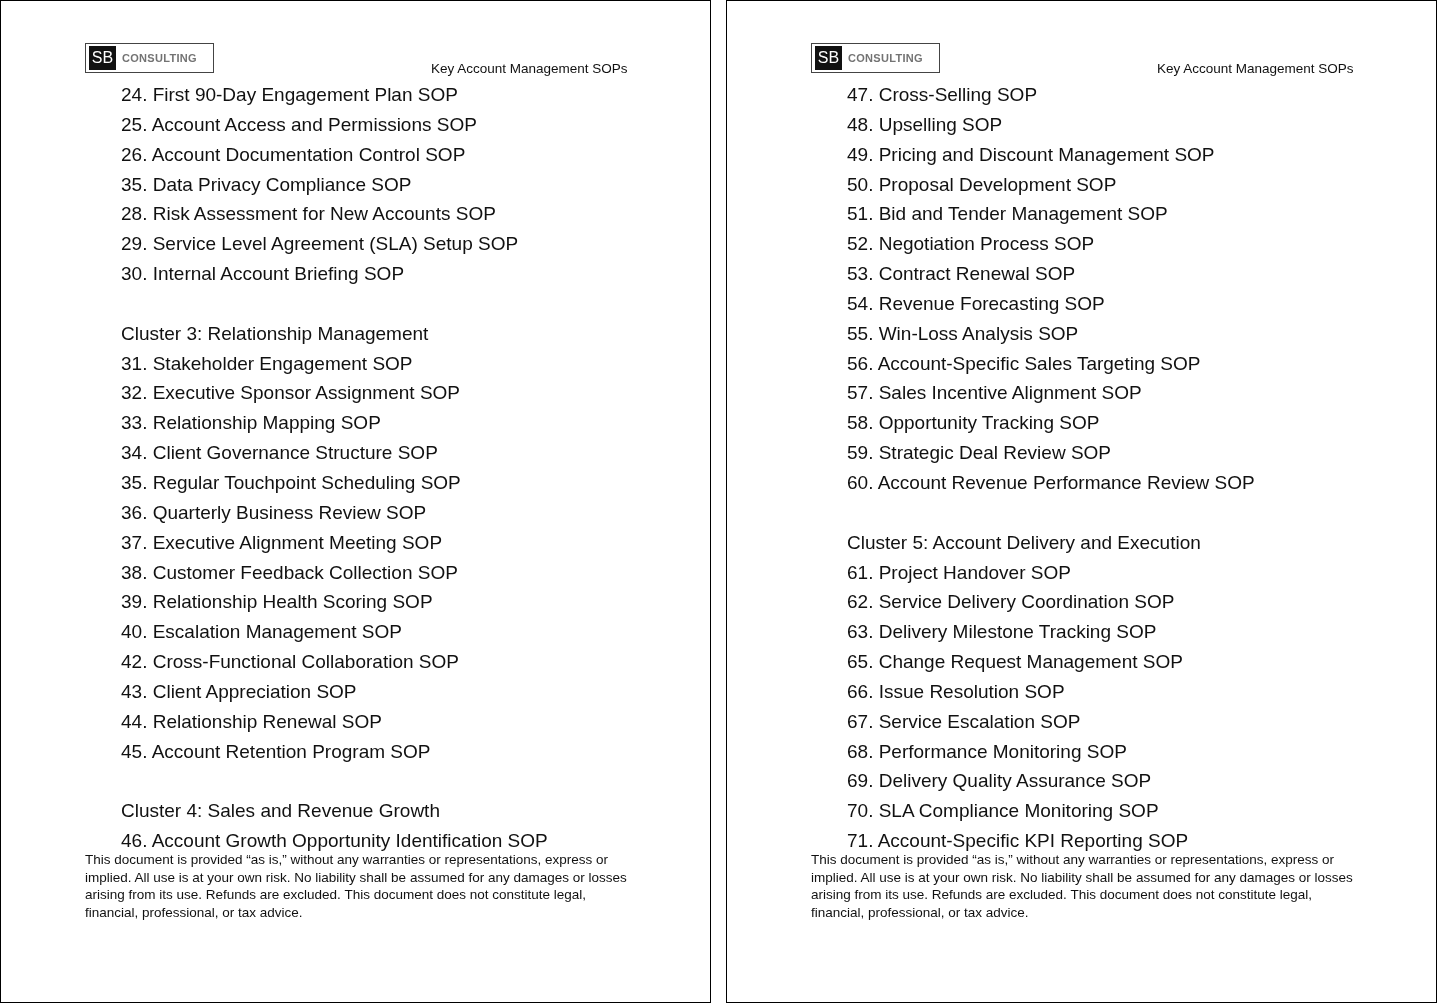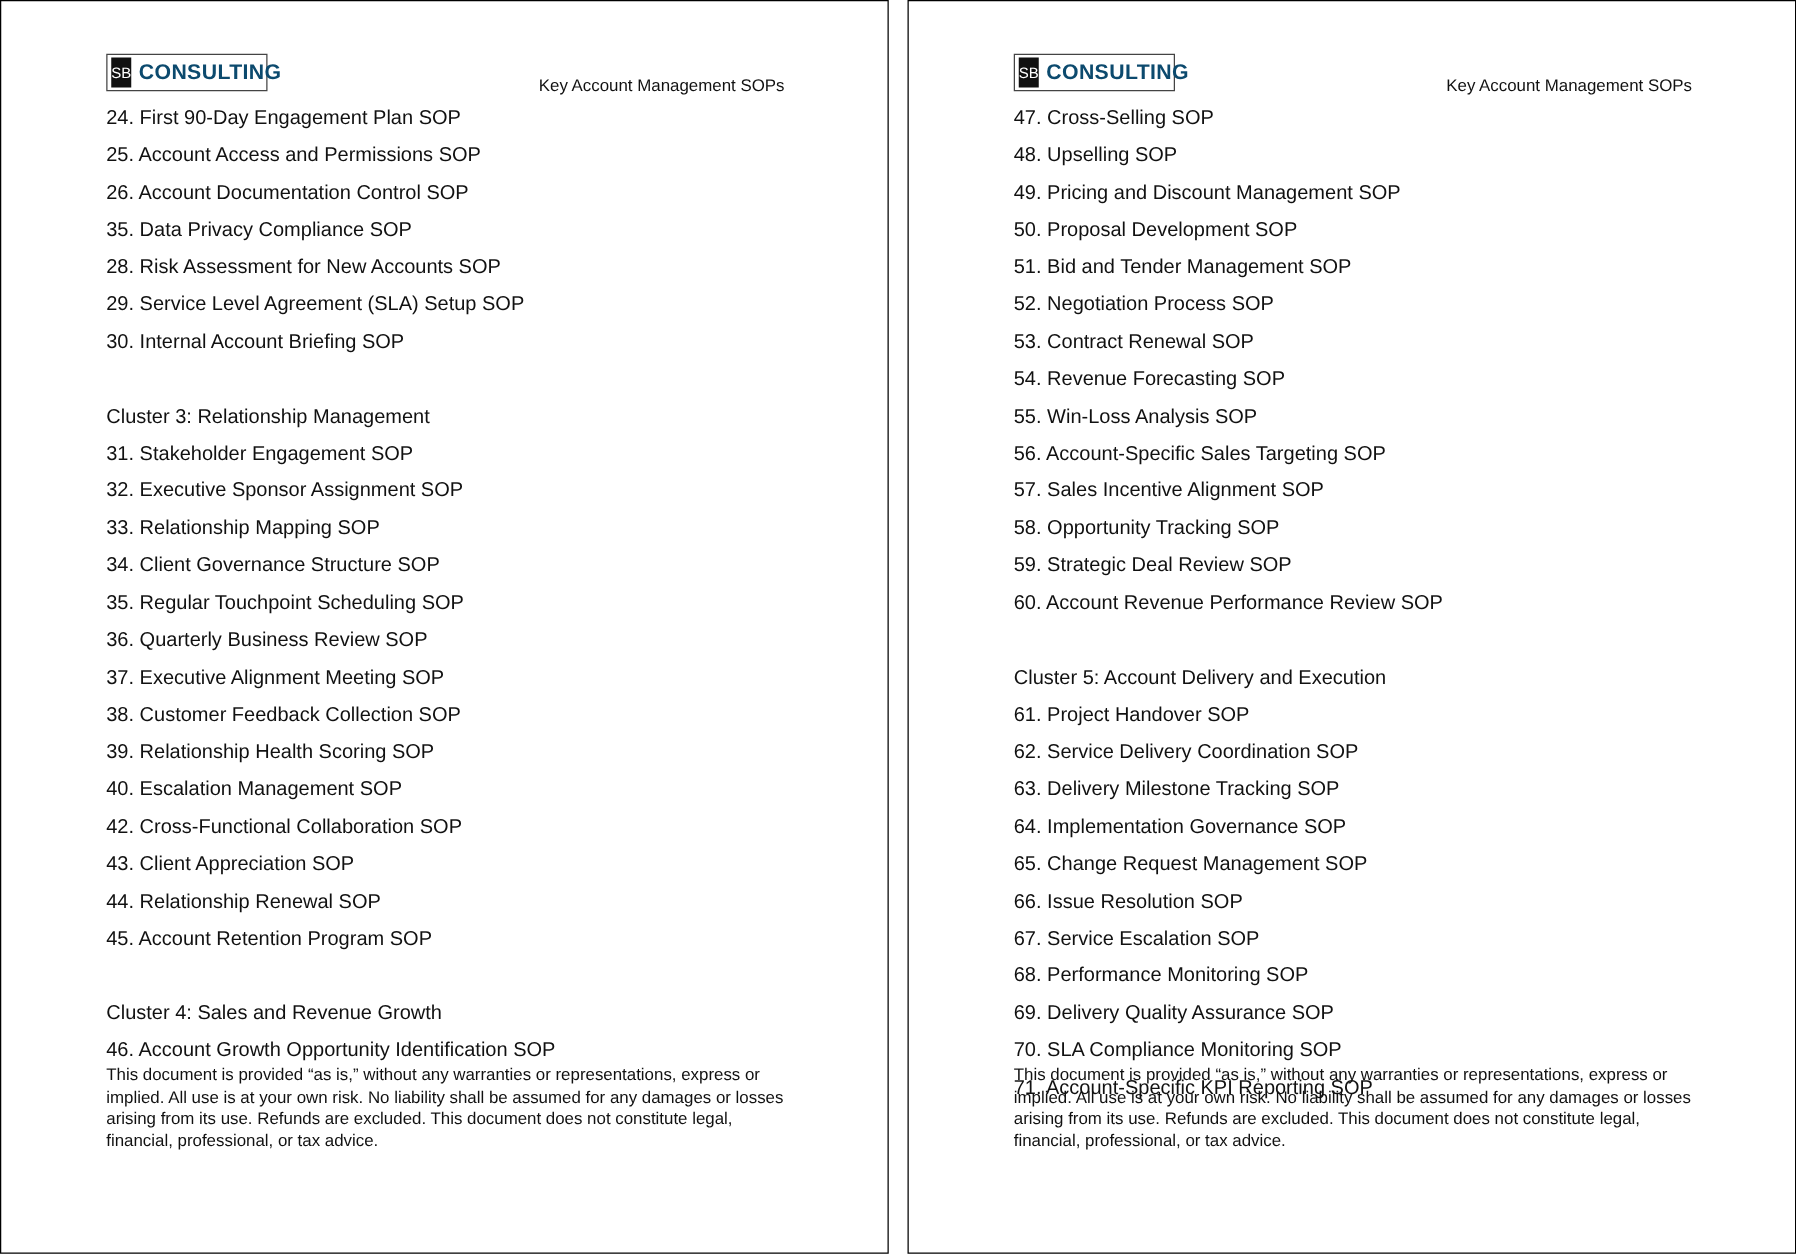--- a/index.html
+++ b/index.html
@@ -1,25 +1,25 @@
 <!DOCTYPE html>
 <html><head>
 <meta charset="utf-8">
 <style>
   html, body { margin:0; padding:0; background:#ffffff; }
   body { width:1437px; height:1005px; position:relative; overflow:hidden; font-family:"Liberation Sans", sans-serif; color:#111; }
   .page { position:absolute; top:0; height:1003px; border:1px solid #000; box-sizing:border-box; background:#fff; }
   #page-left { left:0; width:711px; }
   #page-right { left:726px; width:711px; }
   .logo { position:absolute; left:84px; top:42px; width:129px; height:30px; border:1px solid #444; box-sizing:border-box; display:flex; align-items:center; }
-  .logo-sb { margin-left:3px; width:27px; height:24px; background:#111; color:#fff; font-size:12px; display:flex; align-items:center; justify-content:center; }
-  .logo-text { margin-left:6px; font-weight:bold; font-size:17px; letter-spacing:0.3px; color:#0c4a6e; }
+  .logo-sb { margin-left:3px; width:27px; height:24px; background:#111; color:#fff; font-size:16px; display:flex; align-items:center; justify-content:center; }
+  .logo-text { margin-left:6px; font-weight:bold; font-size:11px; letter-spacing:0.3px; color:#737373; }
   .header-title { position:absolute; left:430px; top:60px; font-size:13.5px; }
   .list { position:absolute; left:84px; top:85px; width:560px; }
-  .item { height:29.85px; line-height:17px; font-size:16px; white-space:nowrap; }
+  .item { height:29.85px; line-height:17px; font-size:19px; white-space:nowrap;margin-left:36px; }
   .spacer { height:29.85px; }
   .disclaimer { position:absolute; left:84px; top:850px; width:545px; font-size:13.5px; line-height:17.5px; }
 </style>
 </head>
 <body>
 
 <div class="page" id="page-left">
   <div class="logo">
     <span class="logo-sb">SB</span>
     <span class="logo-text">CONSULTING</span>
@@ -75,21 +75,20 @@
       <div class="item">56. Account-Specific Sales Targeting SOP</div>
       <div class="item">57. Sales Incentive Alignment SOP</div>
       <div class="item">58. Opportunity Tracking SOP</div>
       <div class="item">59. Strategic Deal Review SOP</div>
       <div class="item">60. Account Revenue Performance Review SOP</div>
       <div class="spacer"></div>
       <div class="item">Cluster 5: Account Delivery and Execution</div>
       <div class="item">61. Project Handover SOP</div>
       <div class="item">62. Service Delivery Coordination SOP</div>
       <div class="item">63. Delivery Milestone Tracking SOP</div>
-      <div class="item">64. Implementation Governance SOP</div>
       <div class="item">65. Change Request Management SOP</div>
       <div class="item">66. Issue Resolution SOP</div>
       <div class="item">67. Service Escalation SOP</div>
       <div class="item">68. Performance Monitoring SOP</div>
       <div class="item">69. Delivery Quality Assurance SOP</div>
       <div class="item">70. SLA Compliance Monitoring SOP</div>
       <div class="item">71. Account-Specific KPI Reporting SOP</div>
     </div>
   <div class="disclaimer">This document is provided “as is,” without any warranties or representations, express or implied. All use is at your own risk. No liability shall be assumed for any damages or losses arising from its use. Refunds are excluded. This document does not constitute legal, financial, professional, or tax advice.</div>
 </div>

